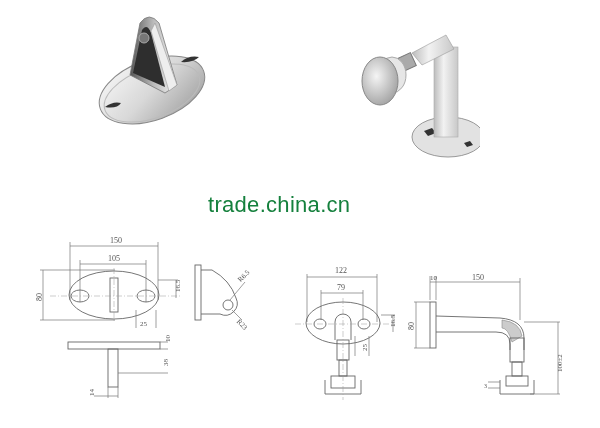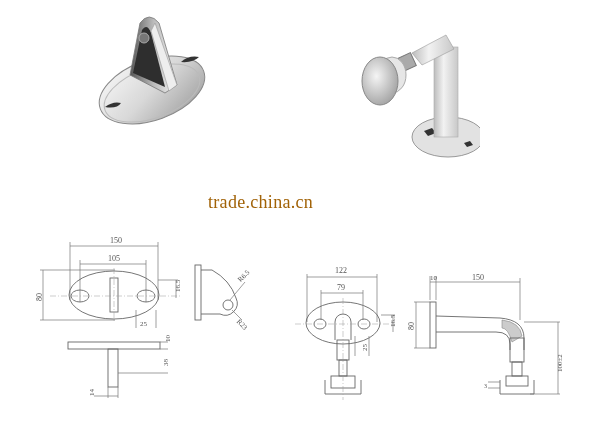--- a/index.html
+++ b/index.html
@@ -1,18 +1,18 @@
 <!DOCTYPE html>
 <html><head>
 <meta charset="utf-8">
 <style>
   html,body{margin:0;padding:0;background:#fff;}
   body{width:600px;height:428px;position:relative;overflow:hidden;font-family:"Liberation Sans",sans-serif;}
   .abs{position:absolute;}
-  .watermark{left:208px;top:192px;font-size:18px;color:#a16207;letter-spacing:0.3px;font-family:Liberation Serif, serif;}
+  .watermark{left:208px;top:192px;font-size:22px;color:#15803d;letter-spacing:0.3px;font-family:Liberation Sans, sans-serif;}
   svg text{font-family:"Liberation Serif",serif;fill:#555;}
   .dim{stroke:#777;stroke-width:0.7;fill:none;}
   .ln{stroke:#666;stroke-width:0.9;fill:none;}
   .cl{stroke:#999;stroke-width:0.5;fill:none;stroke-dasharray:6 2 1 2;}
 </style>
 </head>
 <body>
 
 <svg class="abs" style="left:85px;top:5px" width="130" height="130" viewBox="0 0 130 130">
   <defs>

